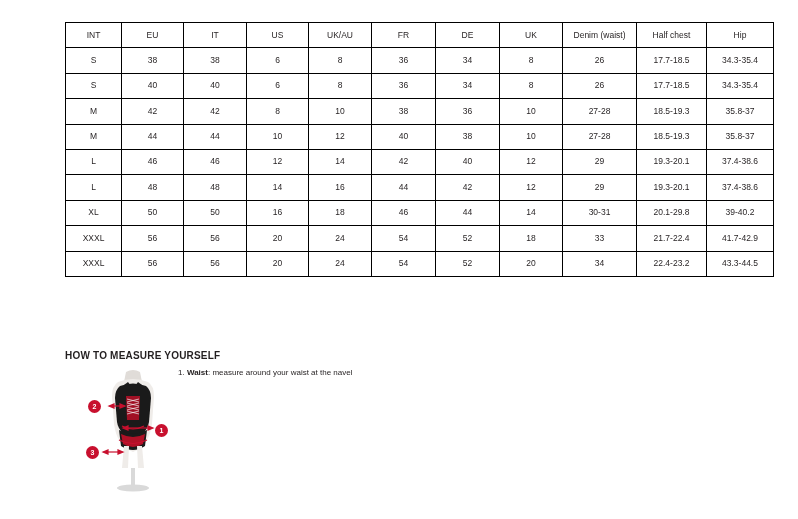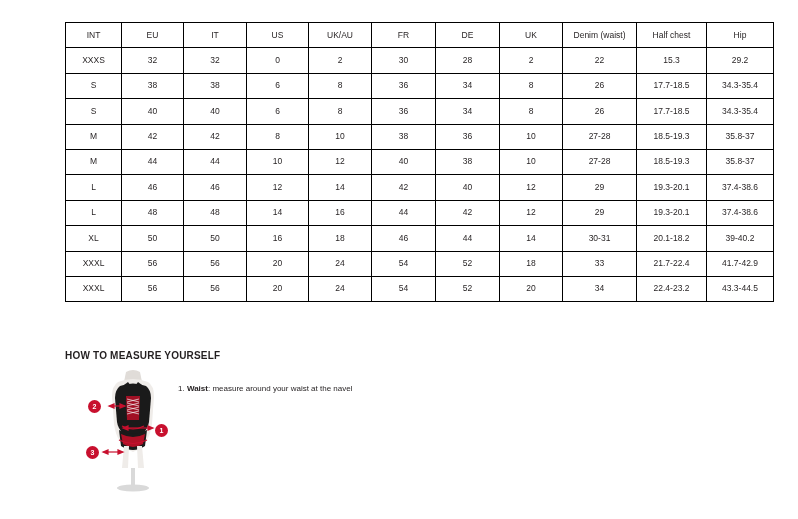--- a/index.html
+++ b/index.html
@@ -66,21 +66,21 @@
     left: 65px;
     top: 350px;
     font-size: 10px;
     font-weight: bold;
     letter-spacing: 0.2px;
     color: #231f20;
   }
   .instructions {
     position: absolute;
     left: 178px;
-    top: 384px;
+    top: 368px;
     width: 420px;
   }
   .instr-line {
     font-size: 8px;
     line-height: 1.2;
     margin-bottom: 13px;
     color: #231f20;
   }
   .instr-line b { font-weight: bold; }
 
@@ -140,33 +140,20 @@
           <th>FR</th>
           <th>DE</th>
           <th>UK</th>
           <th>Denim (waist)</th>
           <th>Half chest</th>
           <th>Hip</th>
         </tr>
       </thead>
       <tbody>
         <tr>
-          <td>XXXS</td>
-          <td>32</td>
-          <td>32</td>
-          <td>0</td>
-          <td>2</td>
-          <td>30</td>
-          <td>28</td>
-          <td>2</td>
-          <td>22</td>
-          <td>15.3</td>
-          <td>29.2</td>
-        </tr>
-        <tr>
           <td>S</td>
           <td>38</td>
           <td>38</td>
           <td>6</td>
           <td>8</td>
           <td>36</td>
           <td>34</td>
           <td>8</td>
           <td>26</td>
           <td>17.7-18.5</td>
@@ -240,21 +227,21 @@
         <tr>
           <td>XL</td>
           <td>50</td>
           <td>50</td>
           <td>16</td>
           <td>18</td>
           <td>46</td>
           <td>44</td>
           <td>14</td>
           <td>30-31</td>
-          <td>20.1-18.2</td>
+          <td>20.1-29.8</td>
           <td>39-40.2</td>
         </tr>
         <tr>
           <td>XXXL</td>
           <td>56</td>
           <td>56</td>
           <td>20</td>
           <td>24</td>
           <td>54</td>
           <td>52</td>

